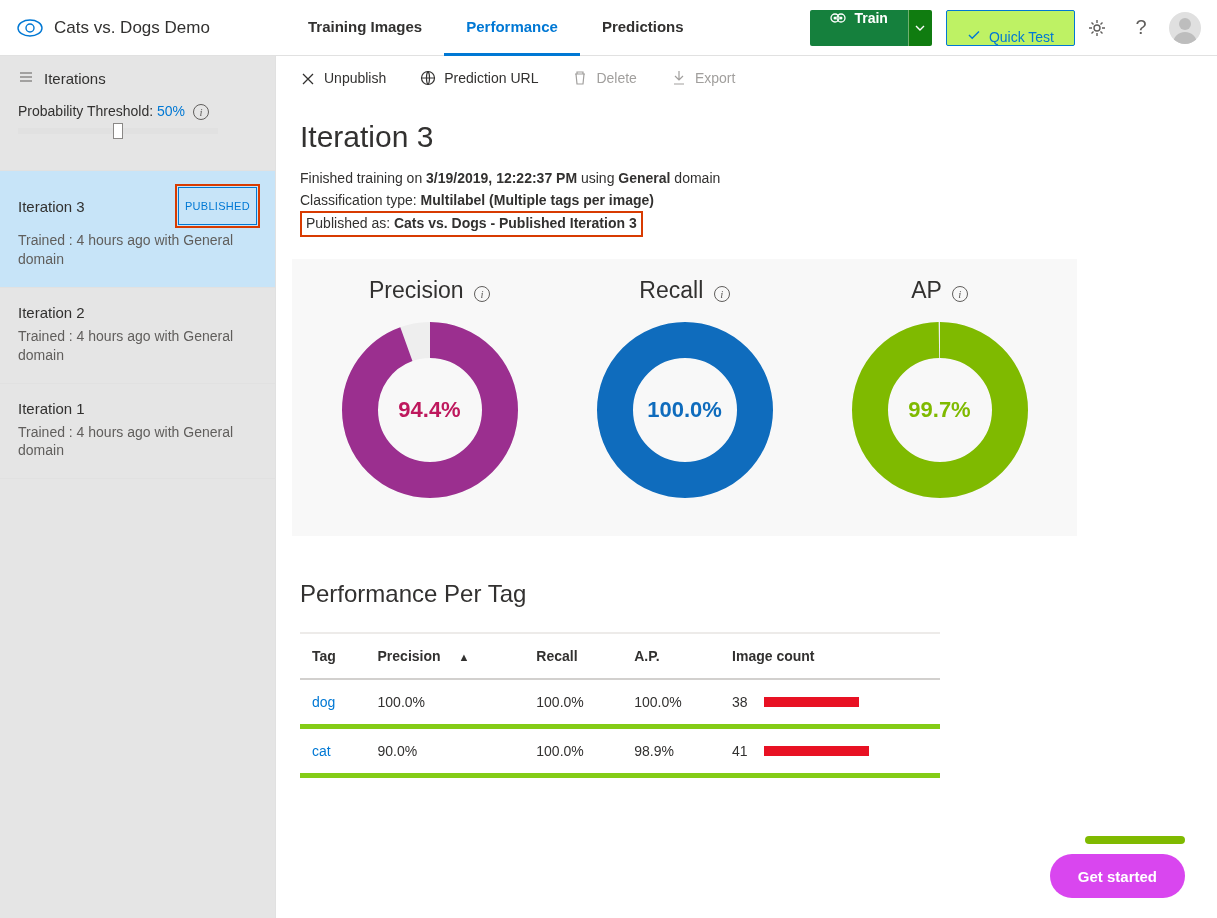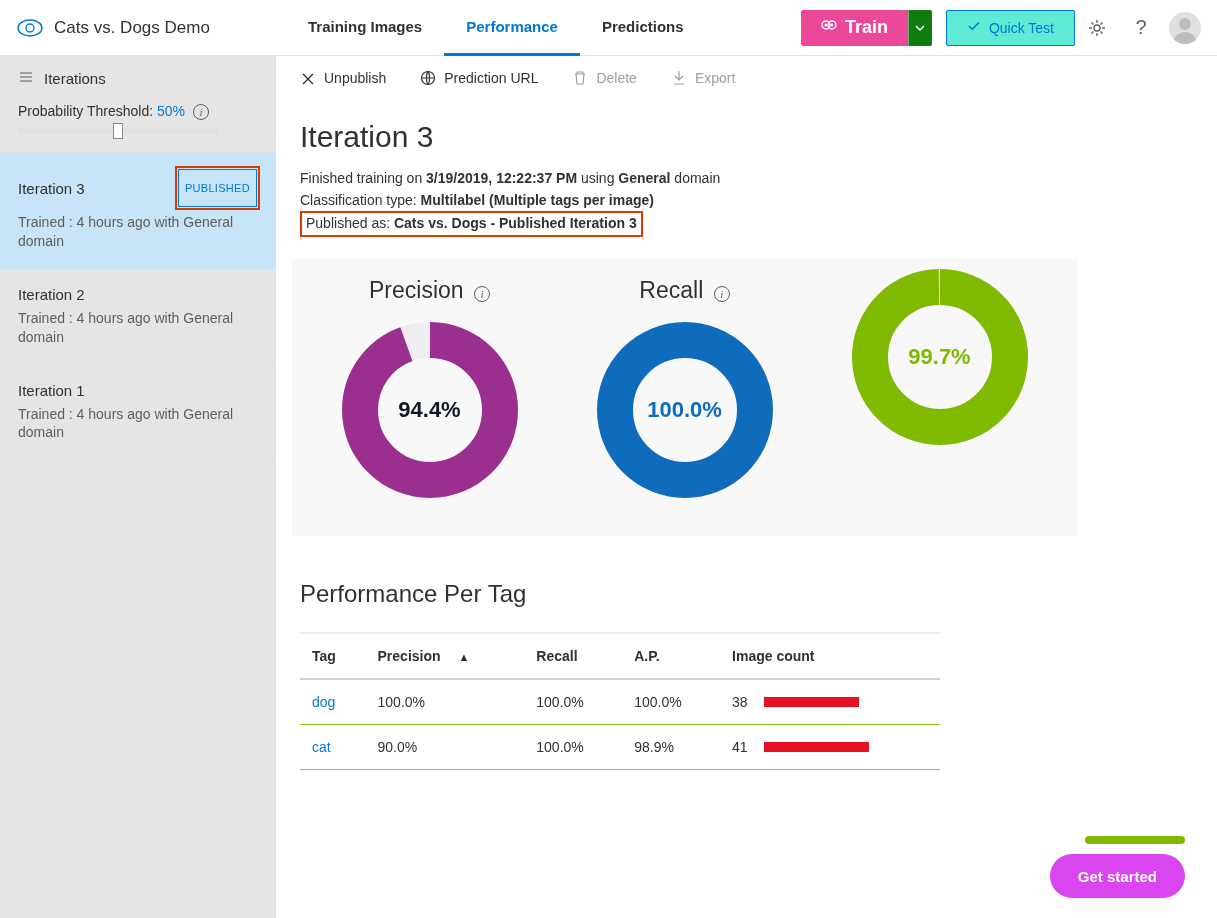--- a/index.html
+++ b/index.html
@@ -55,55 +55,55 @@
   .top-tab.active {
     color: #0078d4;
     border-bottom-color: #0078d4;
   }
   .header-spacer { flex: 1; }
   .train-group {
     display: flex;
     margin-right: 14px;
   }
   .train-btn {
-    background: #ec4899;
+    background: #15803d;
     color: #fff;
     border: none;
     height: 36px;
     padding: 0 20px;
-    font-size: 18px;
+    font-size: 14px;
     font-weight: 600;
     display: flex;
-    align-items: center;
+    align-items: flex-start;
     cursor: pointer;
     border-radius: 2px 0 0 2px;
   }
   .train-btn .gear { margin-right: 8px; }
   .train-drop {
     background: #107c10;
     color: #fff;
     border: none;
     border-left: 1px solid rgba(255,255,255,.4);
     width: 24px;
     height: 36px;
     cursor: pointer;
     display: flex;
     align-items: center;
     justify-content: center;
     border-radius: 0 2px 2px 0;
   }
   .quick-test-btn {
-    background: #5eead4;
+    background: #bef264;
     border: 1px solid #0078d4;
     color: #0078d4;
     height: 36px;
-    padding: 13px 20px;
-    font-size: 14px;
-    display: flex;
-    align-items: center;
+    padding: 0 20px;
+    font-size: 14px;
+    display: flex;
+    align-items: flex-end;
     cursor: pointer;
     border-radius: 2px;
   }
   .quick-test-btn span:first-child { margin-right: 8px; }
   .icon-btn {
     width: 44px;
     height: 56px;
     display: flex;
     align-items: center;
     justify-content: center;
@@ -134,21 +134,21 @@
   }
   .sidebar-header {
     display: flex;
     align-items: center;
     padding: 14px 18px 10px;
     font-size: 15px;
     color: #323130;
   }
   .sidebar-header .it-icon { margin-right: 10px; color: #605e5c; }
   .threshold-row {
-    padding: 6px 18px 18px;
+    padding: 6px 18px 36px;
   }
   .threshold-label {
     font-size: 14px;
     color: #323130;
   }
   .threshold-val { color: #0078d4; }
   .info-circle {
     display: inline-flex;
     width: 16px;
     height: 16px;
@@ -290,21 +290,21 @@
     border-collapse: collapse;
     width: 640px;
   }
   .tag-table th, .tag-table td {
     text-align: left;
     padding: 14px 12px;
     font-size: 14px;
   }
   .tag-table thead tr { border-bottom: 2px solid #d2d0ce; border-top: 2px solid #edebe9; }
   .tag-table th { font-weight: 600; }
-  .tag-table tbody tr { border-bottom: 1px solid #84cc16; }
+  .tag-table tbody tr { border-bottom: 5px solid #84cc16; }
   .tag-link { color: #0078d4; cursor: pointer; }
   .sort-ic { margin-left: 18px; font-size: 11px; }
   .count-cell { display: flex; align-items: center; gap: 16px; }
   .red-bar { height: 10px; background: #e81123; }
   
   .get-started-wrap {
     position: absolute;
     right: 32px;
     bottom: 20px;
     display: flex;
@@ -487,33 +487,34 @@
     </div>
 
     <div class="metrics-panel">
       <div class="metric">
         <div class="metric-label"><span>Precision</span> <span class="info-circle">i</span></div>
         <div class="donut-wrap">
           <svg width="180" height="180" viewBox="0 0 180 180">
             <circle cx="90" cy="90" r="70" fill="none" stroke="#eee" stroke-width="36"></circle>
             <circle cx="90" cy="90" r="70" fill="none" stroke="#9b2f8f" stroke-width="36" stroke-dasharray="415 440" stroke-linecap="butt"></circle>
           </svg>
-          <div class="donut-text" style="color:#0f172a">94.4%</div>
+          <div class="donut-text" style="color:#be185d">94.4%</div>
         </div>
       </div>
       <div class="metric">
         <div class="metric-label"><span>Recall</span> <span class="info-circle">i</span></div>
         <div class="donut-wrap">
           <svg width="180" height="180" viewBox="0 0 180 180">
             <circle cx="90" cy="90" r="70" fill="none" stroke="#0f6cbd" stroke-width="36" stroke-dasharray="440 440"></circle>
           </svg>
           <div class="donut-text" style="color:#0f6cbd">100.0%</div>
         </div>
       </div>
       <div class="metric">
+        <div class="metric-label"><span>AP</span> <span class="info-circle">i</span></div>
         <div class="donut-wrap">
           <svg width="180" height="180" viewBox="0 0 180 180">
             <circle cx="90" cy="90" r="70" fill="none" stroke="#eee" stroke-width="36"></circle>
             <circle cx="90" cy="90" r="70" fill="none" stroke="#7fba00" stroke-width="36" stroke-dasharray="438 440"></circle>
           </svg>
           <div class="donut-text" style="color:#7fba00">99.7%</div>
         </div>
       </div>
     </div>
 

